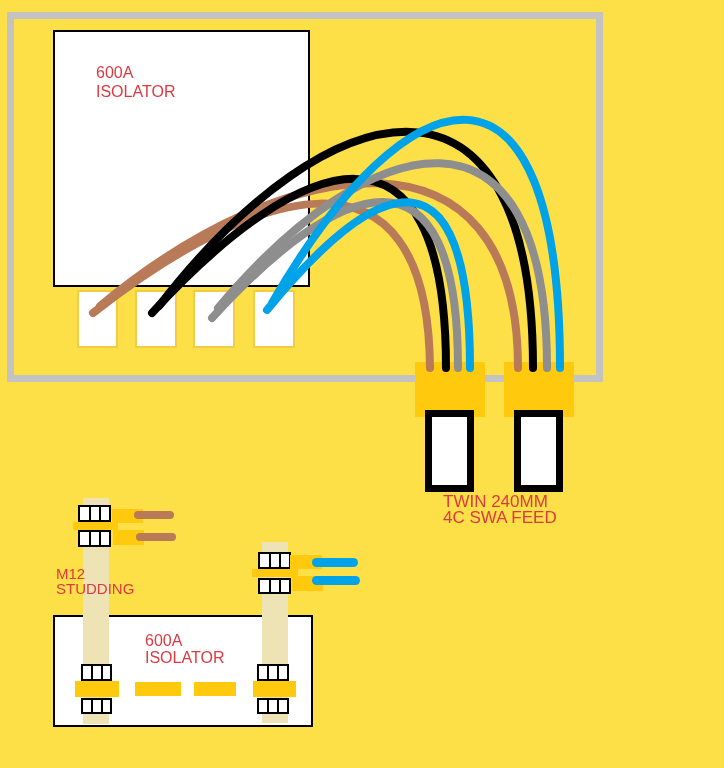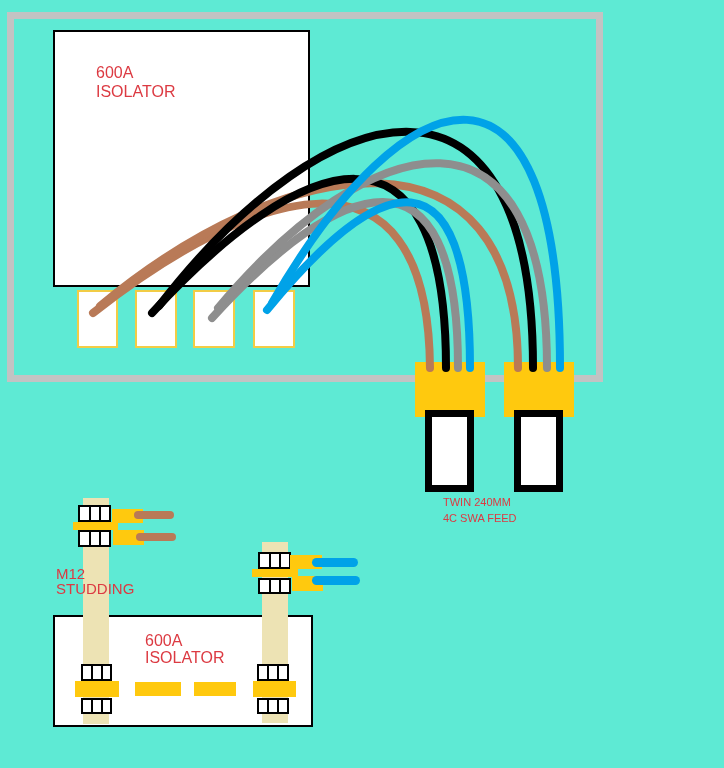--- a/index.html
+++ b/index.html
@@ -1,16 +1,16 @@
 <!DOCTYPE html>
 <html><head>
 <meta charset="utf-8">
 <style>
   html,body{margin:0;padding:0;background:#ffffff;}
-  .canvas{position:relative;width:724px;height:768px;background:#5eead4;overflow:hidden;
+  .canvas{position:relative;width:724px;height:768px;background:#fde047;overflow:hidden;
           font-family:"Liberation Sans",sans-serif;}
   .abs{position:absolute;}
   .enclosure{border:7px solid #C3C3C3;background:transparent;z-index:1;}
   .isobox{border:2px solid #000000;background:#ffffff;z-index:2;}
   .terminal{border:2px solid #F2CC45;background:#ffffff;z-index:2;}
   .gland{background:#FFC90E;z-index:3;}
   .swa{border:7px solid #000000;background:#ffffff;z-index:4;}
   .wires{z-index:5;pointer-events:none;}
   .red-label{color:#DC3A42;z-index:6;white-space:nowrap;}
   .red-label span{display:block;}
@@ -44,21 +44,21 @@
   <div class="abs terminal" style="left:135px;top:290px;width:38px;height:54px;"></div>
   <div class="abs terminal" style="left:193px;top:290px;width:38px;height:54px;"></div>
   <div class="abs terminal" style="left:253px;top:290px;width:38px;height:54px;"></div>
 
   <div class="abs gland" style="left:415px;top:362px;width:70px;height:55px;"></div>
   <div class="abs gland" style="left:504px;top:362px;width:70px;height:55px;"></div>
 
   <div class="abs swa" style="left:425px;top:410px;width:35px;height:68px;"></div>
   <div class="abs swa" style="left:514px;top:410px;width:35px;height:68px;"></div>
 
-  <div class="abs red-label" style="left:443px;top:494px;font-size:11px;line-height:16px;">
+  <div class="abs red-label" style="left:443px;top:494px;font-size:17px;line-height:16px;">
     <span>TWIN 240MM</span>
     <span>4C SWA FEED</span>
   </div>
 
   <svg class="abs wires" style="left:0;top:0;" width="724" height="768" viewBox="0 0 724 768">
     <g fill="none" stroke-width="8" stroke-linecap="round">
       <path d="M 93 313 C 250 190, 428 126, 430 368" stroke="#B97A57"></path>
       <path d="M 100 306 C 285 152, 518 112, 518 368" stroke="#B97A57"></path>
       <path d="M 152 313 C 300 152, 446 98, 446 368" stroke="#000000"></path>
       <path d="M 159 306 C 330 85, 533 42, 533 368" stroke="#000000"></path>

